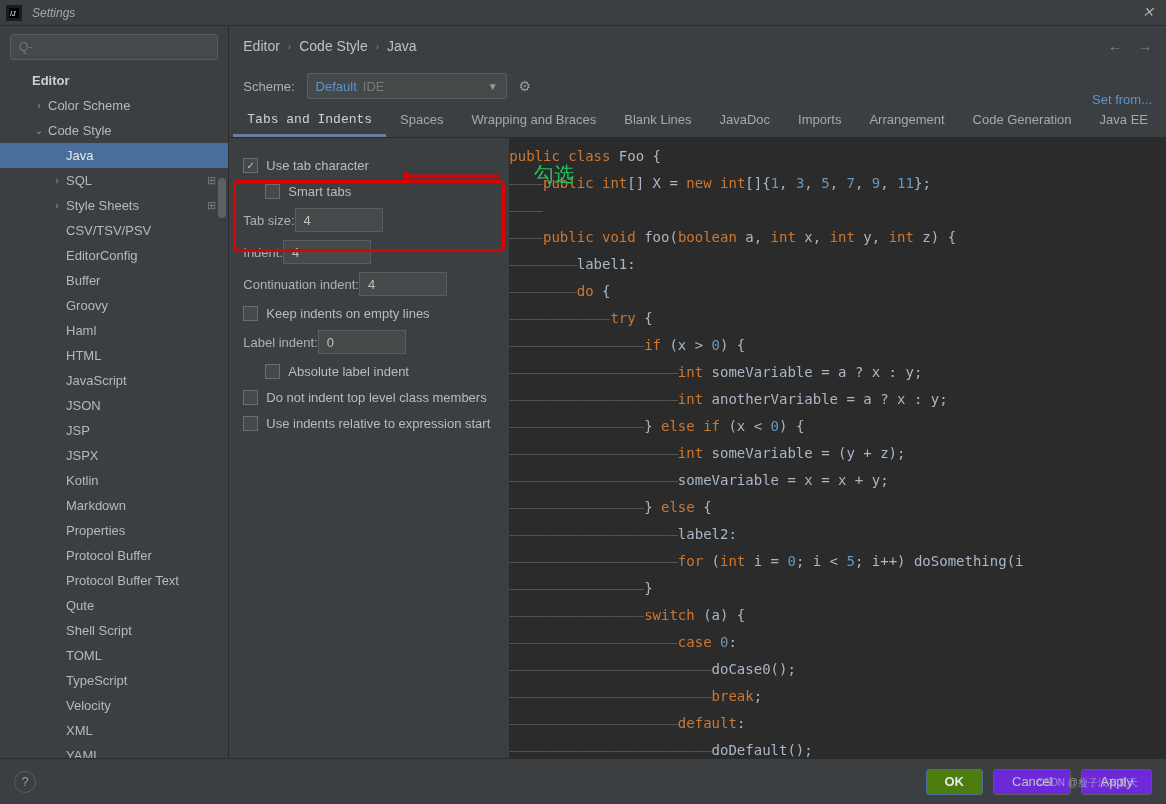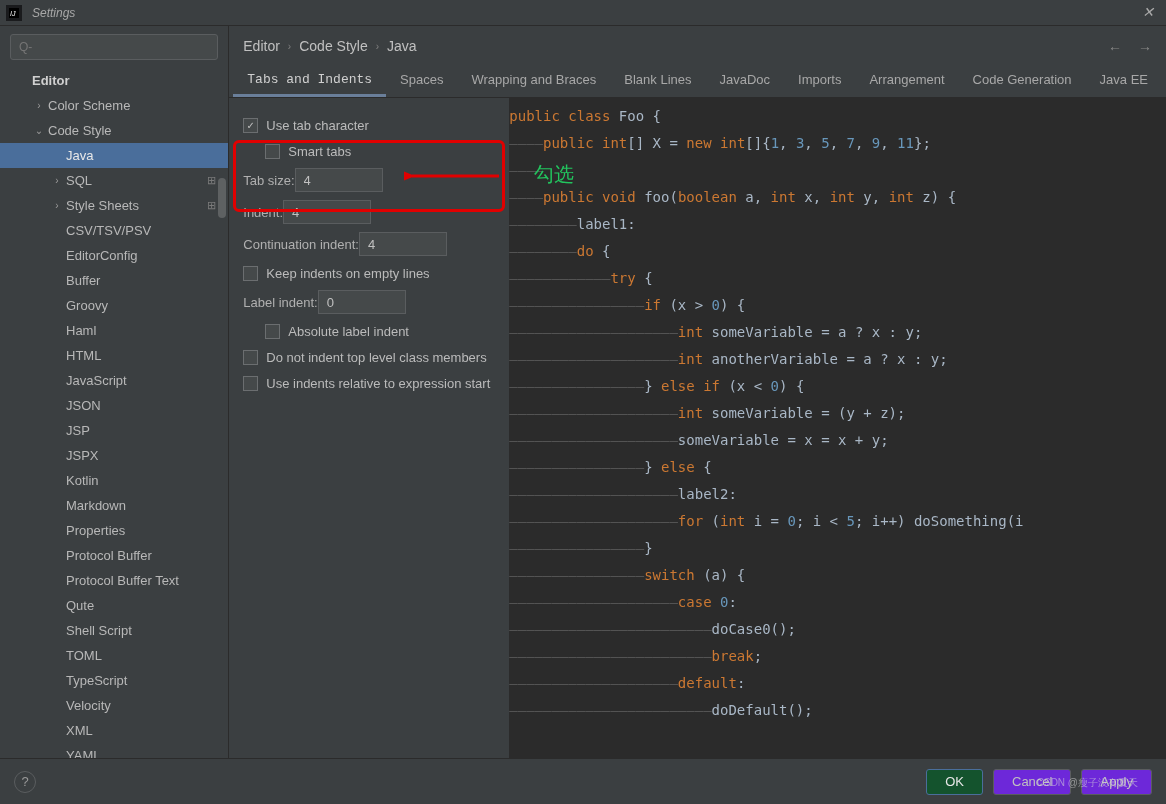--- a/index.html
+++ b/index.html
@@ -187,21 +187,21 @@
   width: 22px; height: 22px; border: 1px solid #5a5d5f; border-radius: 11px;
   display: flex; align-items: center; justify-content: center;
   color: #999; font-size: 13px;
 }
 .footer .btns { margin-left: auto; display: flex; gap: 10px; }
 .btn {
   height: 26px; padding: 0 18px; background: #6d28d9;
   border: 1px solid #5a5d5f; border-radius: 3px;
   color: #c0c0c0; display: flex; align-items: center;
 }
-.btn.primary { background: #14532d; border-color: #4a6e9b; color: #e8e8e8; }
+.btn.primary { background: #4d7c0f; border-color: #4a6e9b; color: #e8e8e8; font-weight: bold; }
 
 .watermark {
   position: absolute; right: 28px; bottom: 14px;
   color: rgba(220,220,220,0.55); font-size: 10px;
   font-family: "Microsoft YaHei", sans-serif;
   pointer-events: none;
 }
 </style>
 </head>
 <body>
@@ -322,20 +322,30 @@
     <div class="breadcrumb">
       <span>Editor</span>
       <span class="sep">›</span>
       <span>Code Style</span>
       <span class="sep">›</span>
       <span>Java</span>
       <div class="nav-arrows">
         <span>←</span>
         <span>→</span>
       </div>
+    </div>
+    <div class="scheme-row">
+      <span class="scheme-label">Scheme:</span>
+      <div class="scheme-select">
+        <span class="val">Default</span>
+        <span class="ide">IDE</span>
+        <span class="caret">▼</span>
+      </div>
+      <span class="scheme-gear">⚙</span>
+      <span class="set-from">Set from...</span>
     </div>
 
     <div class="tabs" id="tabs">
         <div class="tab active">Tabs and Indents</div>
         <div class="tab">Spaces</div>
         <div class="tab">Wrapping and Braces</div>
         <div class="tab">Blank Lines</div>
         <div class="tab">JavaDoc</div>
         <div class="tab">Imports</div>
         <div class="tab">Arrangement</div>

